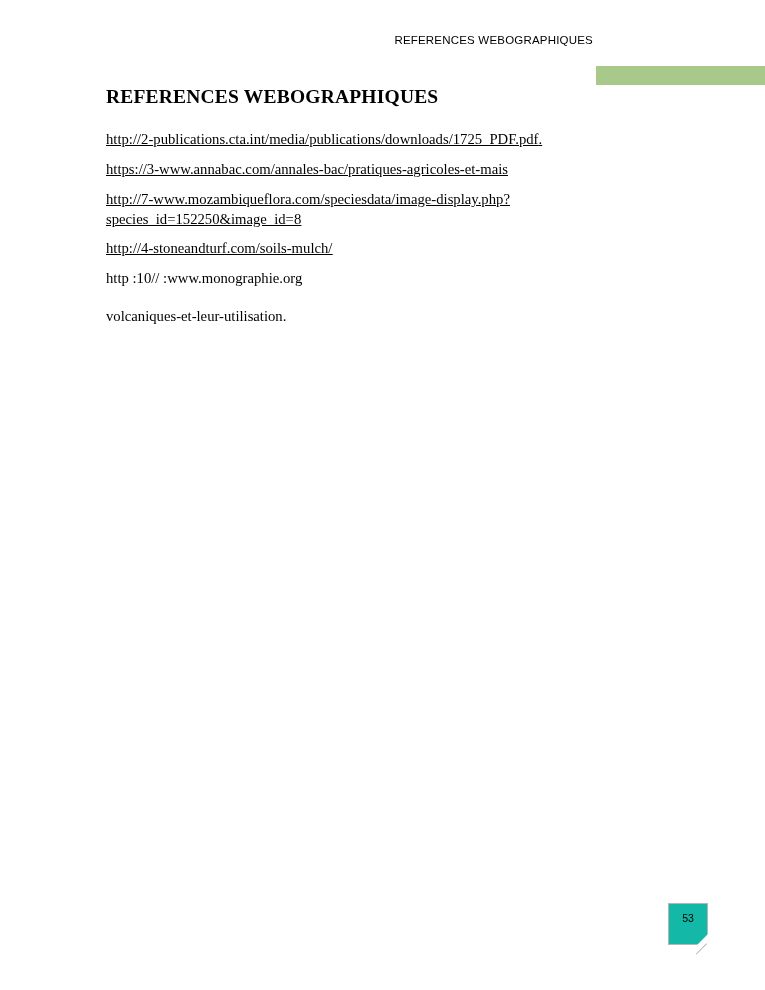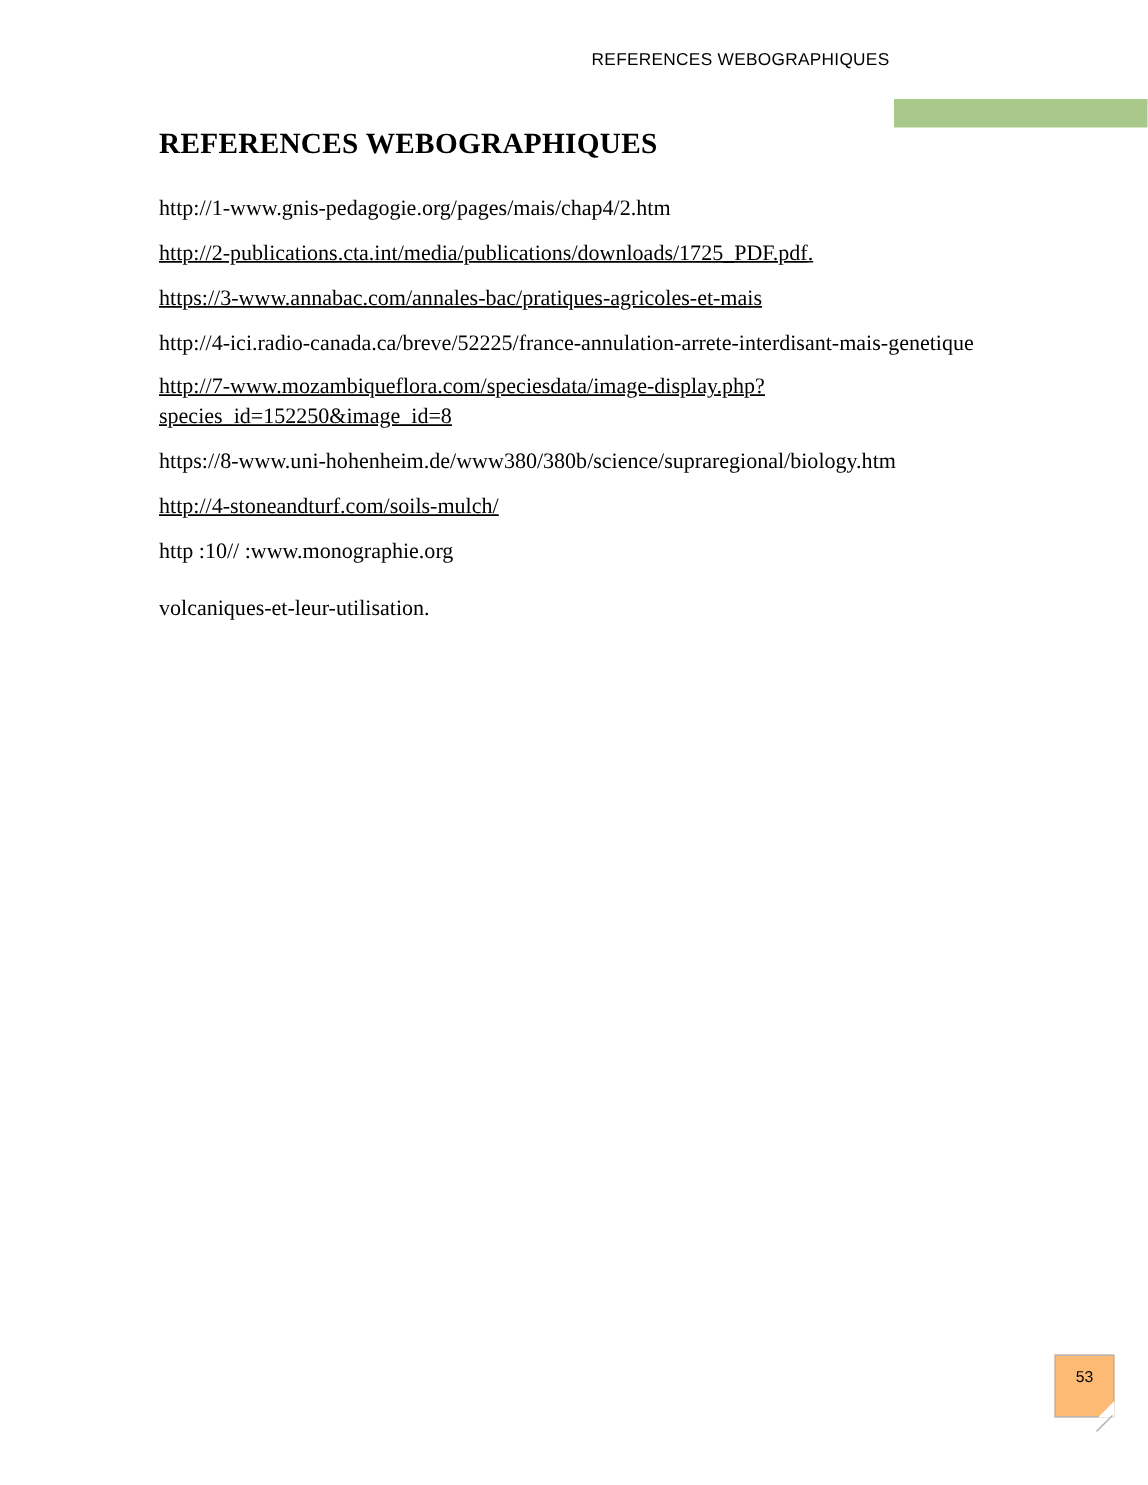--- a/index.html
+++ b/index.html
@@ -78,26 +78,26 @@
   .ref-cont {
     font-size: 14.7px;
     line-height: 1.35;
     margin-top: 18px;
     margin-bottom: 20px;
   }
 
   
   .page-num-box {
     position: absolute;
-    left: 703px;
+    left: 668px;
     top: 903px;
     width: 38px;
     height: 40px;
     border: 1px solid #b5b5b5;
-    background: #fdba74;
+    background: #14b8a6;
   }
   .page-num {
     position: absolute;
     left: 0;
     top: 8px;
     width: 38px;
     text-align: center;
     font-family: "Liberation Sans", sans-serif;
     font-size: 10.5px;
     color: #000000;
@@ -127,45 +127,36 @@
 <body>
 
 <div class="page-header">
   <div class="header-text">REFERENCES WEBOGRAPHIQUES</div>
   <div class="header-bar"></div>
 </div>
 
 <div class="content">
   <h1 class="doc-title">REFERENCES WEBOGRAPHIQUES</h1>
 
-  <div class="ref-line plain">
-    <span>http://1-www.gnis-pedagogie.org/pages/mais/chap4/2.htm</span><span></span>
-  </div>
 
   <div class="ref-line">
     <span class="link">http://2-publications.cta.int/media/publications/downloads/1725_PDF.pdf</span><span>.</span>
   </div>
 
   <div class="ref-line">
     <span class="link">https://3-www.annabac.com/annales-bac/pratiques-agricoles-et-mais</span><span></span>
   </div>
 
-  <div class="ref-line plain">
-    <span>http://4-ici.radio-canada.ca/breve/52225/france-annulation-arrete-interdisant-mais-genetique</span><span></span>
-  </div>
 
 
 
   <div class="ref-line">
     <span class="link">http://7-www.mozambiqueflora.com/speciesdata/image-display.php?species_id=152250&amp;image_id=8</span><span></span>
   </div>
 
-  <div class="ref-line plain">
-    <span>https://8-www.uni-hohenheim.de/www380/380b/science/supraregional/biology.htm</span><span></span>
-  </div>
 
   <div class="ref-line">
     <span class="link">http://4-stoneandturf.com/soils-mulch/</span><span></span>
   </div>
 
   <div class="ref-line plain">
     <span>http :10// :www.monographie.org</span><span></span>
   </div>
 
 

